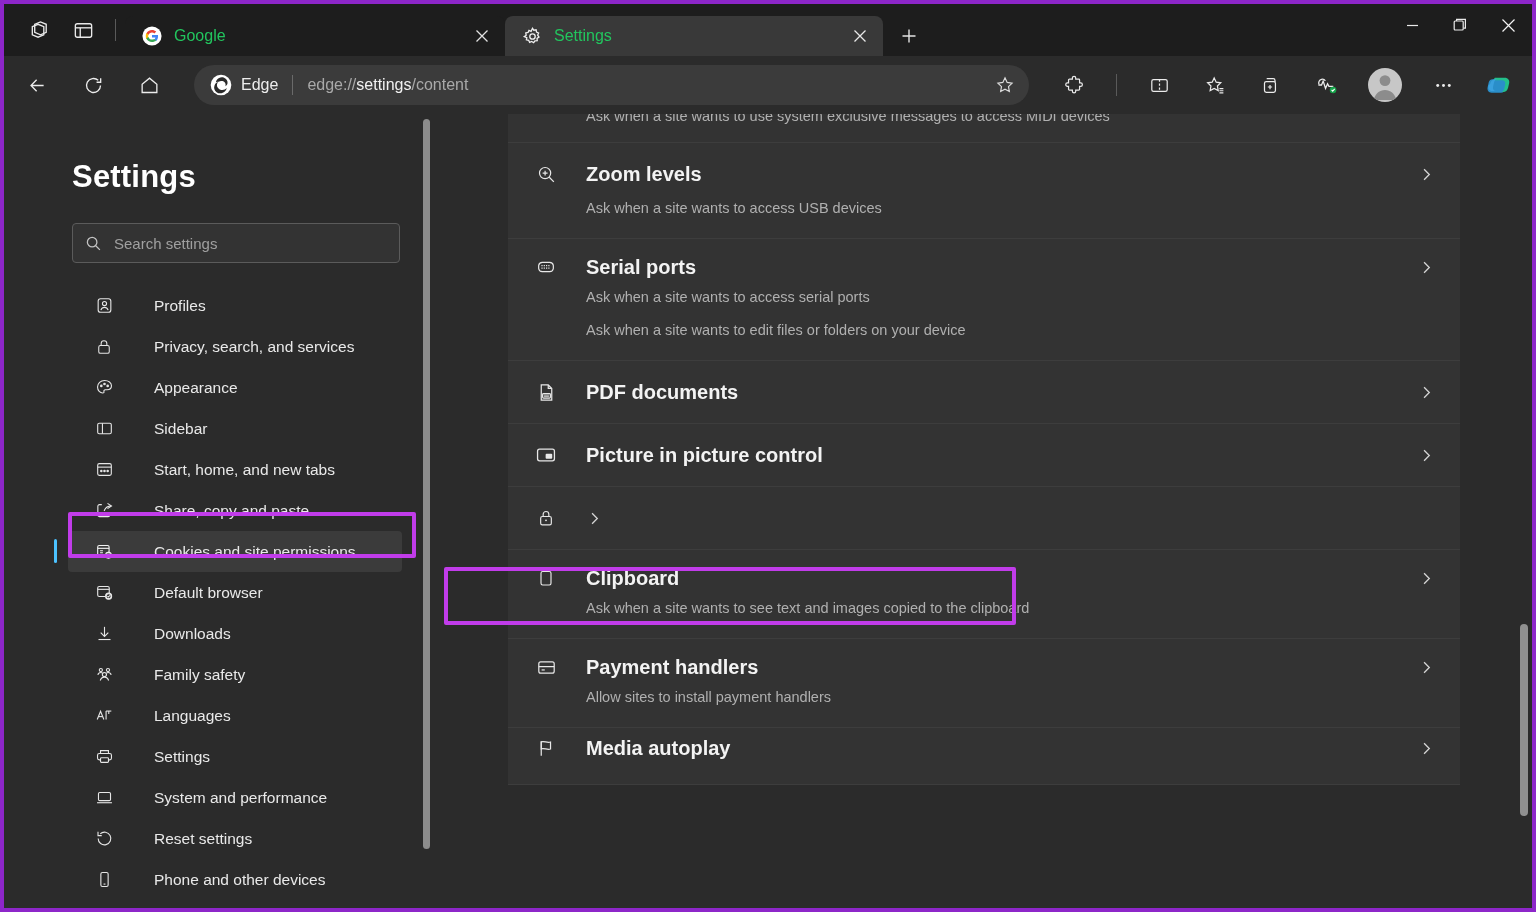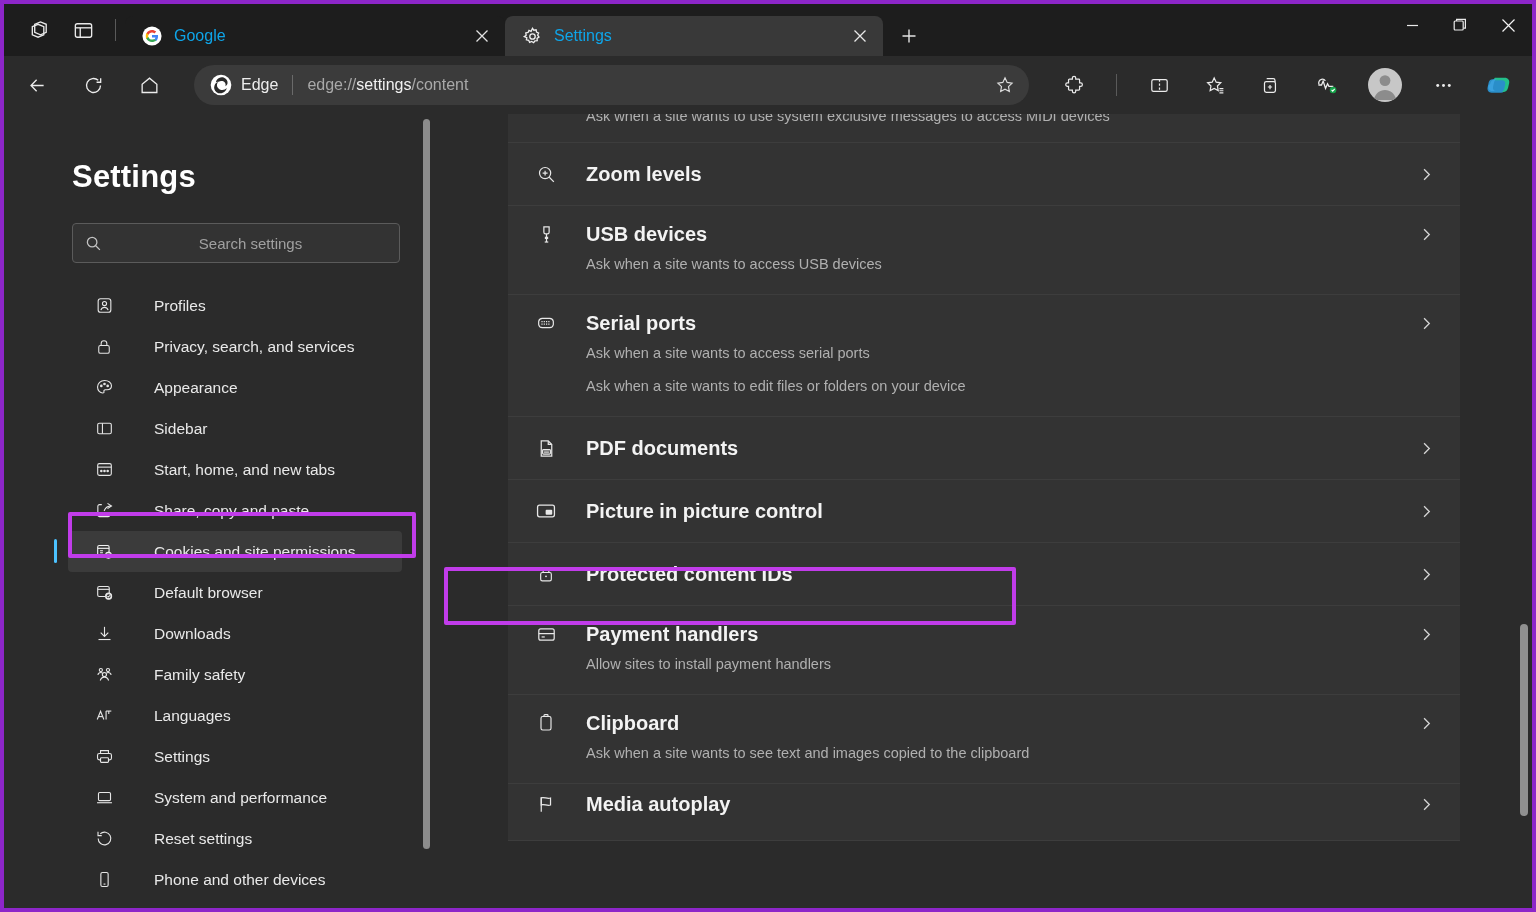--- a/index.html
+++ b/index.html
@@ -31,21 +31,21 @@
     display: flex; align-items: center; justify-content: center;
     border-radius: 5px; cursor: pointer;
   }
   .tb-sep { width: 1px; height: 22px; background: #5a5a5a; margin: 0 9px; }
 
   .tab {
     height: 40px; min-width: 200px; max-width: 380px;
     display: flex; align-items: center; gap: 11px;
     padding: 0 10px 0 16px;
     border-radius: 8px 8px 0 0;
-    font-size: 16px; color: #0ea5e9;
+    font-size: 16px; color: #22c55e;
     cursor: pointer; position: relative;
   }
   .tab.inactive { background: #1d1d1d; }
   .tab.active { background: #393939; }
   .tab-fav { width: 22px; height: 22px; flex: 0 0 22px; display:flex; align-items:center; justify-content:center;}
   .tab-title { flex: 1 1 auto; white-space: nowrap; overflow: hidden; text-overflow: ellipsis; }
   .tab-close {
     width: 26px; height: 26px; flex: 0 0 26px;
     display: flex; align-items: center; justify-content: center;
     border-radius: 4px; cursor: pointer;
@@ -115,21 +115,20 @@
   .searchbox {
     margin: 28px 36px 0 68px; height: 40px;
     background: #333333; border: 1px solid #5b5b5b; border-radius: 4px;
     display: flex; align-items: center; gap: 12px; padding: 0 12px;
     cursor: text;
   }
   .searchbox input {
     background: transparent; border: 0; outline: 0;
     font-family: inherit; font-size: 15px; color: #fef9c3;
     flex: 1 1 auto;
-    text-align: center;
   }
   .searchbox input::placeholder { color: #a0a0a0; }
   .navlist { margin-top: 22px; }
   .navitem {
     height: 41px; display: flex; align-items: center; gap: 17px;
     padding-left: 86px; margin: 0 34px 0 64px;
     border-radius: 4px; cursor: pointer; position: relative;
     color: #e9e9e9; font-size: 15.5px;
   }
   .navitem .nav-ico {
@@ -593,36 +592,20 @@
               <span class="row-title">Zoom levels</span>
               <span class="row-chev">
                 <svg width="13" height="13" viewBox="0 0 14 14" fill="none" stroke="#d6d6d6" stroke-width="1.4">
                     <path d="M4.4 1.4 L10 7 L4.4 12.6"></path>
                   </svg>
               </span>
             </div>
           </div>
 
           <div class="row has-sub">
-            <div class="row-main">
-              <span class="row-ico">
-                <svg width="21" height="21" viewBox="0 0 24 24" fill="none" stroke="#e8e8e8" stroke-width="1.4">
-                  <path d="M9 3.4 H15 V9.4 a2 2 0 0 1-2 2 H11 a2 2 0 0 1-2-2 Z"></path>
-                  <path d="M12 11.4 V20.6"></path>
-                    <path d="M10 20.6 H14"></path>
-                  <path d="M10.8 14.6 V17 M13.2 14.6 V17"></path>
-                </svg>
-              </span>
-              <span class="row-title">USB devices</span>
-              <span class="row-chev">
-                <svg width="13" height="13" viewBox="0 0 14 14" fill="none" stroke="#d6d6d6" stroke-width="1.4">
-                    <path d="M4.4 1.4 L10 7 L4.4 12.6"></path>
-                  </svg>
-              </span>
-            </div>
             <div class="row-sub">Ask when a site wants to access USB devices</div>
           </div>
 
           <div class="row has-sub">
             <div class="row-main">
               <span class="row-ico">
                 <svg width="22" height="22" viewBox="0 0 24 24" fill="none" stroke="#e8e8e8" stroke-width="1.3">
                   <path d="M4 10.4 a4 4 0 0 1 4-3.4 h8 a4 4 0 0 1 4 3.4 v3.2 a4 4 0 0 1-4 3.4 H8 a4 4 0 0 1-4-3.4 Z"></path>
                   <path d="M7 10.6 H17 M7 13.2 H17" stroke-dasharray="1.3 1.2"></path>
                 </svg>
@@ -679,27 +662,44 @@
 
           <div class="row">
             <div class="row-main">
               <span class="row-ico">
                 <svg width="20" height="20" viewBox="0 0 24 24" fill="none" stroke="#e8e8e8" stroke-width="1.4">
                   <rect x="5.6" y="10.2" width="12.8" height="10" rx="2"></rect>
                   <path d="M8.6 10.2 V7.6 a3.4 3.4 0 0 1 6.8 0 V10.2"></path>
                   <circle cx="12" cy="14.8" r="1.1" fill="#e8e8e8" stroke="none"></circle>
                 </svg>
               </span>
-              <span class="row-title">Protected content IDs</span>
               <span class="row-chev">
                 <svg width="13" height="13" viewBox="0 0 14 14" fill="none" stroke="#d6d6d6" stroke-width="1.4">
                     <path d="M4.4 1.4 L10 7 L4.4 12.6"></path>
                   </svg>
               </span>
             </div>
+          </div>
+
+          <div class="row has-sub">
+            <div class="row-main">
+              <span class="row-ico">
+                <svg width="20" height="20" viewBox="0 0 24 24" fill="none" stroke="#e8e8e8" stroke-width="1.4">
+                  <rect x="6" y="4.2" width="12" height="16.2" rx="2"></rect>
+                  <path d="M9.6 4.2 V3 a1 1 0 0 1 1-1 h2.8 a1 1 0 0 1 1 1 v1.2"></path>
+                </svg>
+              </span>
+              <span class="row-title">Clipboard</span>
+              <span class="row-chev">
+                <svg width="13" height="13" viewBox="0 0 14 14" fill="none" stroke="#d6d6d6" stroke-width="1.4">
+                    <path d="M4.4 1.4 L10 7 L4.4 12.6"></path>
+                  </svg>
+              </span>
+            </div>
+            <div class="row-sub">Ask when a site wants to see text and images copied to the clipboard</div>
           </div>
 
           <div class="row has-sub">
             <div class="row-main">
               <span class="row-ico">
                 <svg width="21" height="21" viewBox="0 0 24 24" fill="none" stroke="#e8e8e8" stroke-width="1.4">
                   <rect x="3.2" y="5.6" width="17.6" height="12.8" rx="2.2"></rect>
                   <path d="M3.2 11 H20.8"></path>
                     <path d="M6.4 14.8 H10"></path>
                 </svg>
@@ -707,38 +707,20 @@
               <span class="row-title">Payment handlers</span>
               <span class="row-chev">
                 <svg width="13" height="13" viewBox="0 0 14 14" fill="none" stroke="#d6d6d6" stroke-width="1.4">
                     <path d="M4.4 1.4 L10 7 L4.4 12.6"></path>
                   </svg>
               </span>
             </div>
             <div class="row-sub">Allow sites to install payment handlers</div>
           </div>
 
-          <div class="row has-sub">
-            <div class="row-main">
-              <span class="row-ico">
-                <svg width="20" height="20" viewBox="0 0 24 24" fill="none" stroke="#e8e8e8" stroke-width="1.4">
-                  <rect x="6" y="4.2" width="12" height="16.2" rx="2"></rect>
-                  <path d="M9.6 4.2 V3 a1 1 0 0 1 1-1 h2.8 a1 1 0 0 1 1 1 v1.2"></path>
-                </svg>
-              </span>
-              <span class="row-title">Clipboard</span>
-              <span class="row-chev">
-                <svg width="13" height="13" viewBox="0 0 14 14" fill="none" stroke="#d6d6d6" stroke-width="1.4">
-                    <path d="M4.4 1.4 L10 7 L4.4 12.6"></path>
-                  </svg>
-              </span>
-            </div>
-            <div class="row-sub">Ask when a site wants to see text and images copied to the clipboard</div>
-          </div>
-
           <div class="row partial">
             <div class="row-main">
               <span class="row-ico">
                 <svg width="21" height="21" viewBox="0 0 24 24" fill="none" stroke="#e8e8e8" stroke-width="1.4">
                   <path d="M6 3.8 V20.2"></path>
                     <path d="M6 4.4 C9.4 3 12.6 6 16.6 4.6 V12.6 C12.6 14 9.4 11 6 12.4z"></path>
                 </svg>
               </span>
               <span class="row-title">Media autoplay</span>
               <span class="row-chev">

